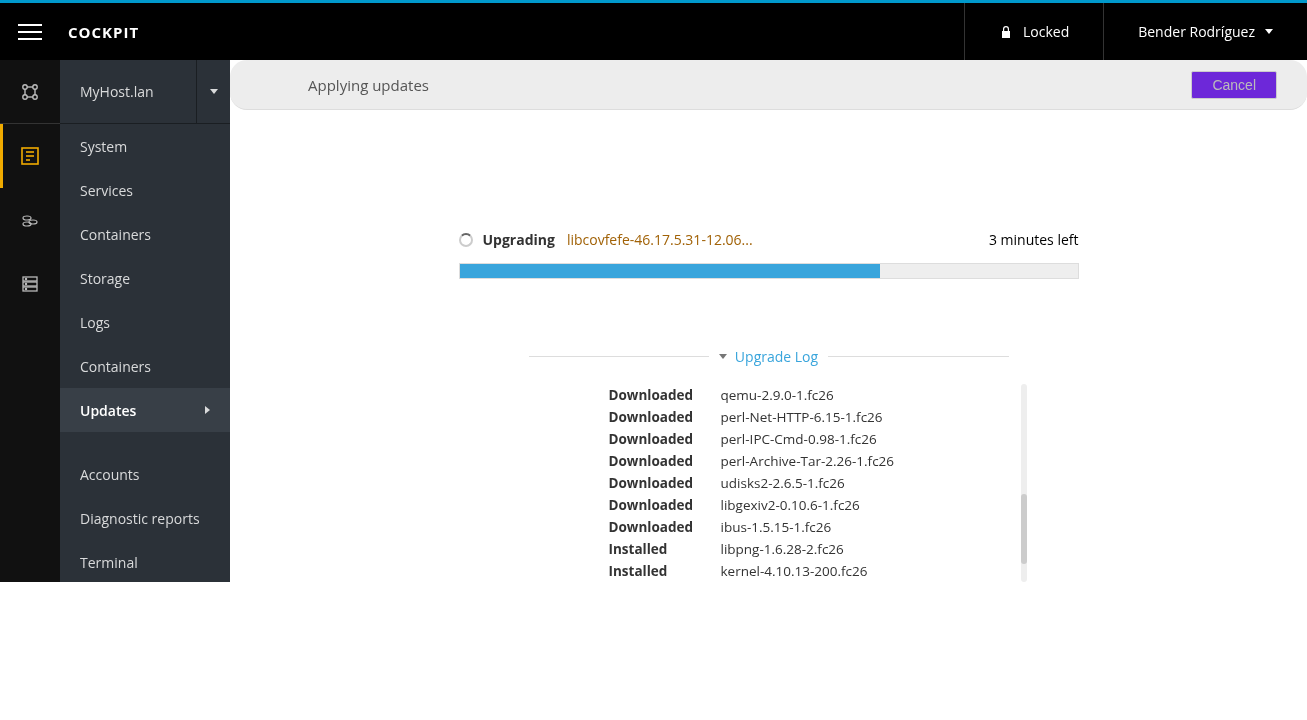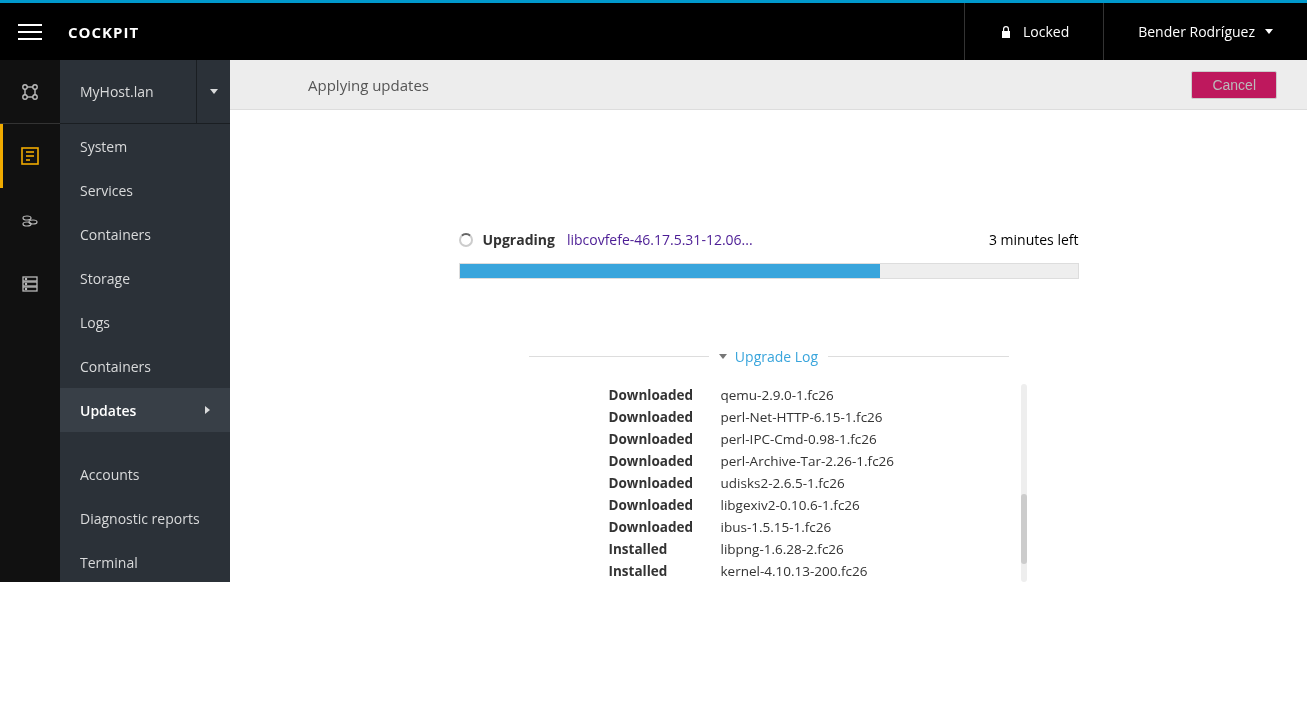--- a/index.html
+++ b/index.html
@@ -162,24 +162,25 @@
     }
     .main-header {
       background: #ededed;
       height: 50px;
       display: flex;
       align-items: center;
       padding: 0 30px 0 78px;
       border-bottom: 1px solid #ddd;
       color: #555;
       font-size: 15px;
+      border-radius: 17px;
     }
     .main-header-spacer { flex: 1; }
     .cancel-btn {
-      background: #be185d;
+      background: #6d28d9;
       border: 1px solid #ccc;
       color: #bbb;
       padding: 5px 20px;
       font-size: 14px;
       border-radius: 2px;
       cursor: not-allowed;
     }
     .content {
       flex: 1;
       padding: 0 30px;
@@ -200,21 +201,21 @@
       width: 14px; height: 14px;
       border: 2px solid #ccc;
       border-top-color: #666;
       border-radius: 50%;
       margin-right: 10px;
       animation: spin 1s linear infinite;
       flex-shrink: 0;
     }
     @keyframes spin { to { transform: rotate(360deg); } }
     .upgrading-label { font-weight: 700; margin-right: 12px; }
-    .package-label { color: #4c1d95; flex: 1; overflow: hidden; text-overflow: ellipsis; white-space: nowrap; }
+    .package-label { color: #a16207; flex: 1; overflow: hidden; text-overflow: ellipsis; white-space: nowrap; }
     .time-left { color: #000000; white-space: nowrap; margin-left: 16px;}
     .progress-bar {
       height: 16px;
       background: #eee;
       border: 1px solid #ddd;
       overflow: hidden;
     }
     .progress-fill {
       height: 100%;
       background: #39a5dc;

